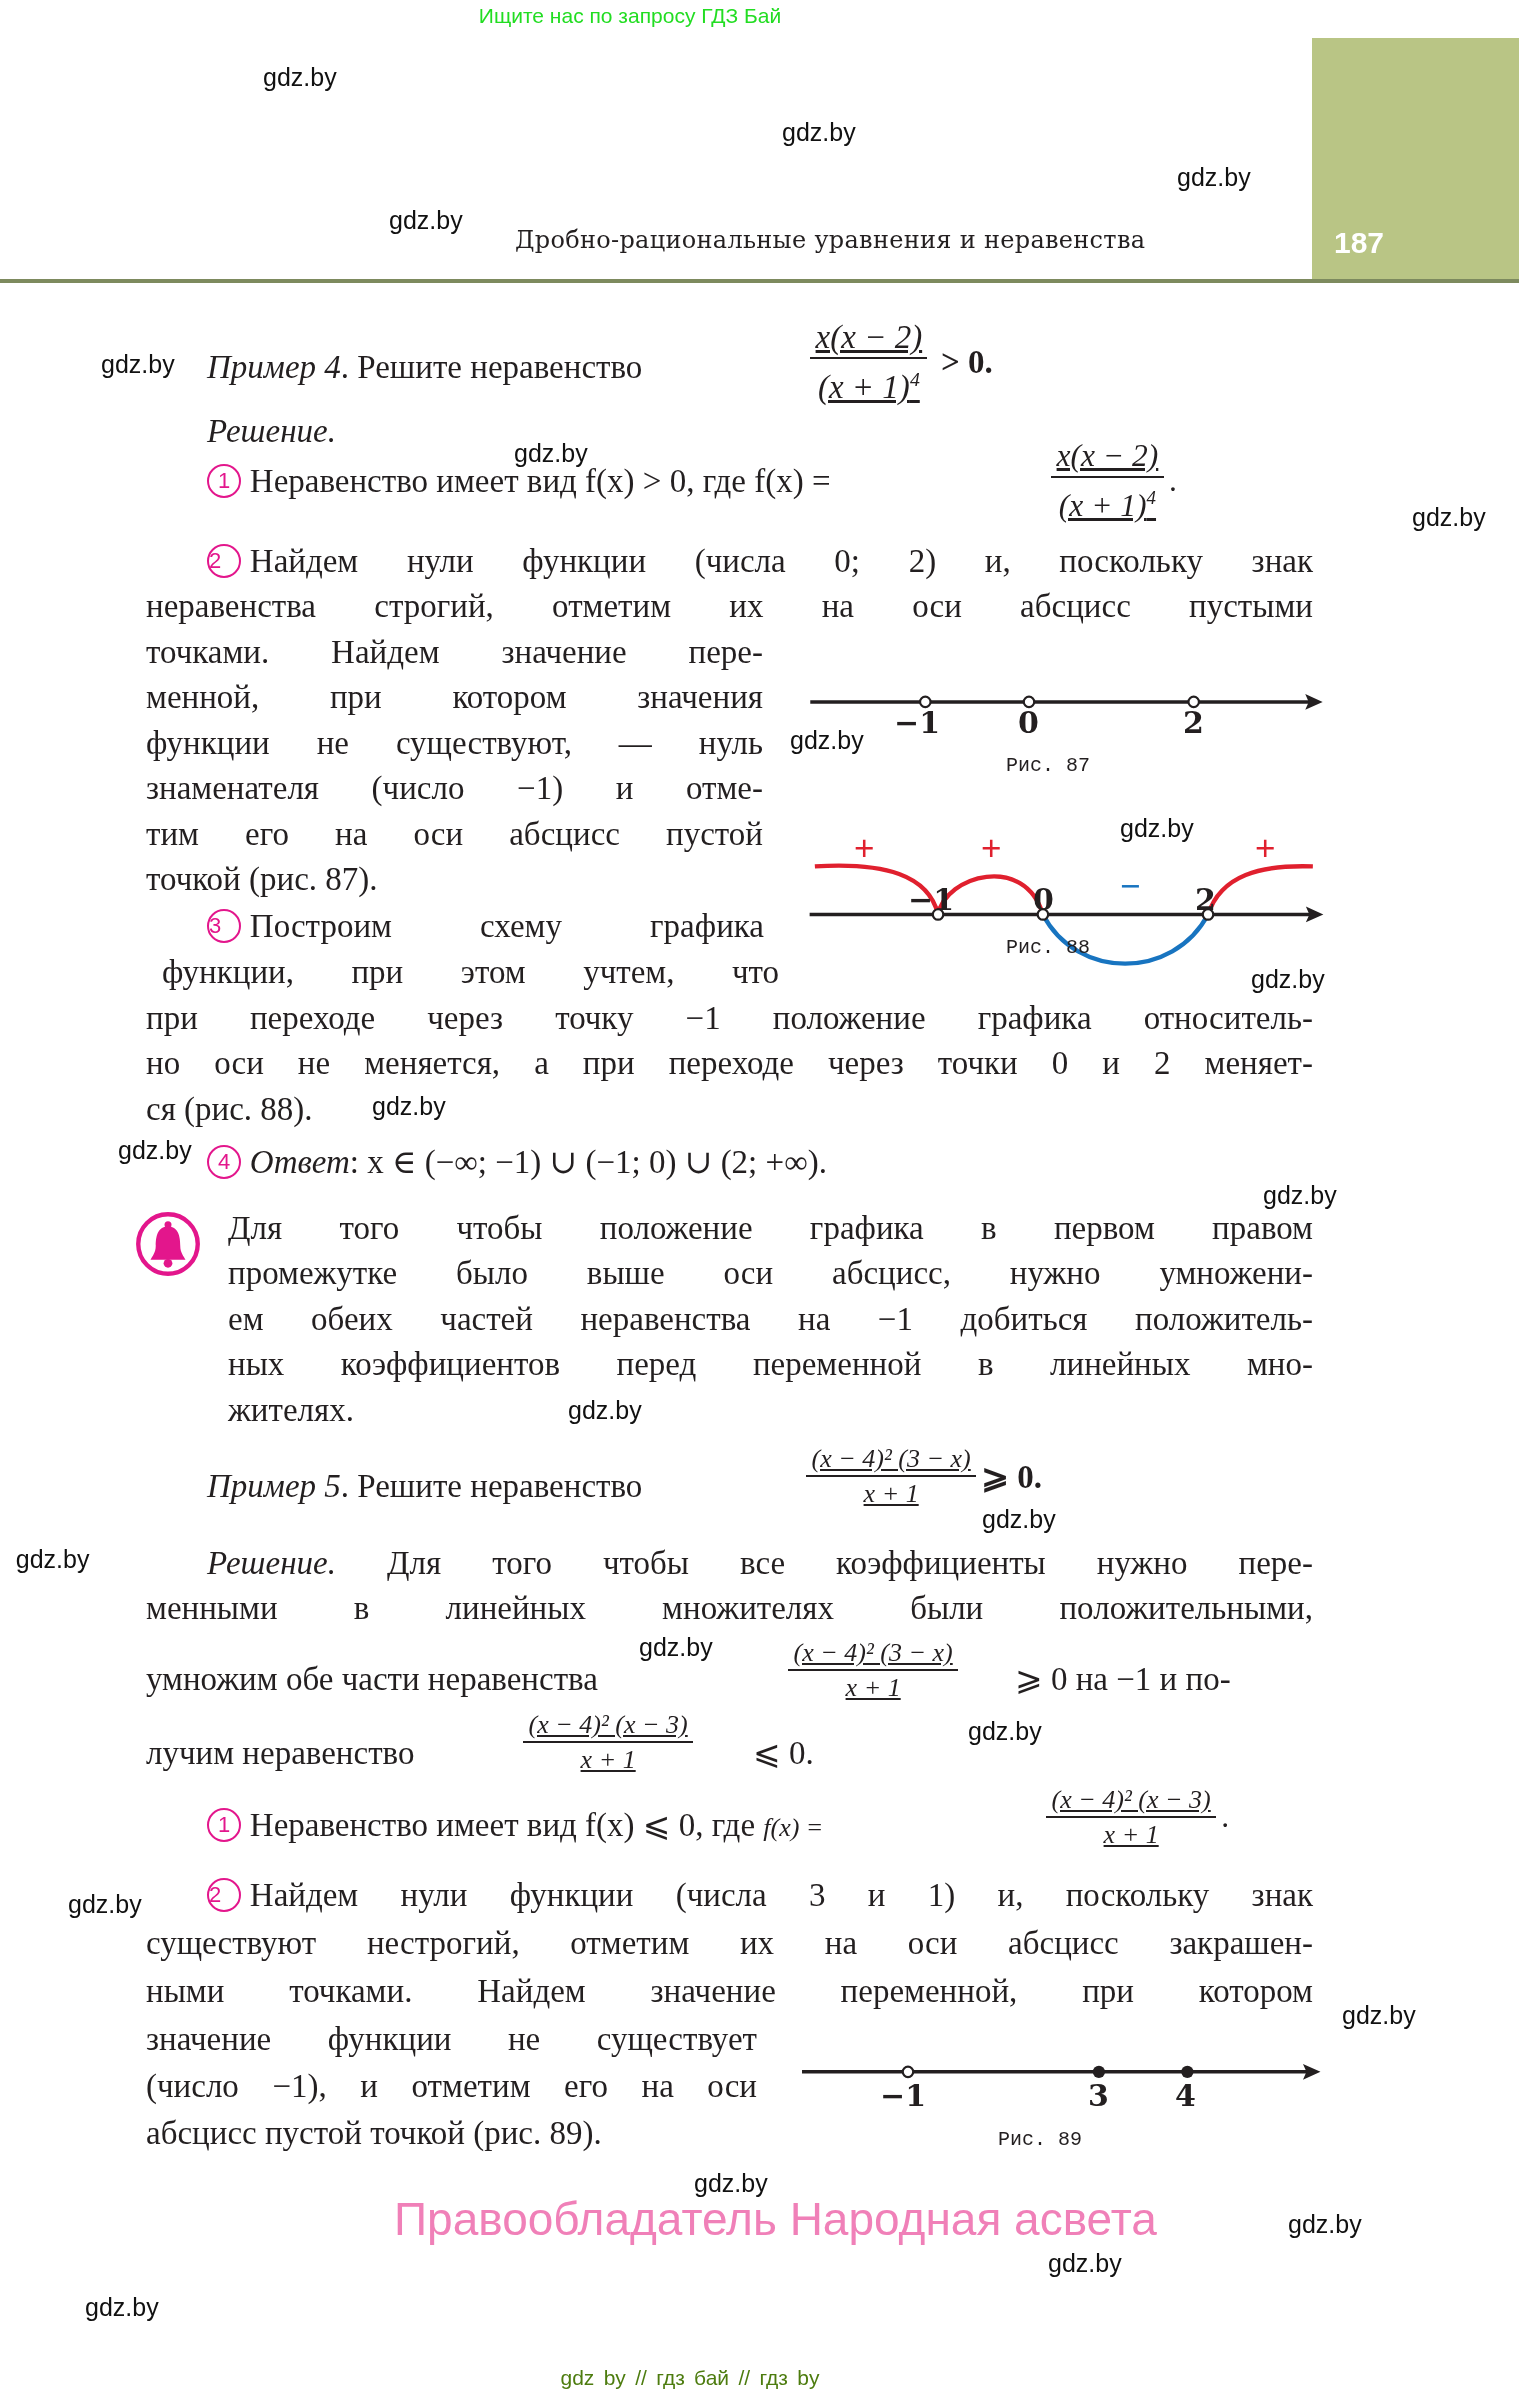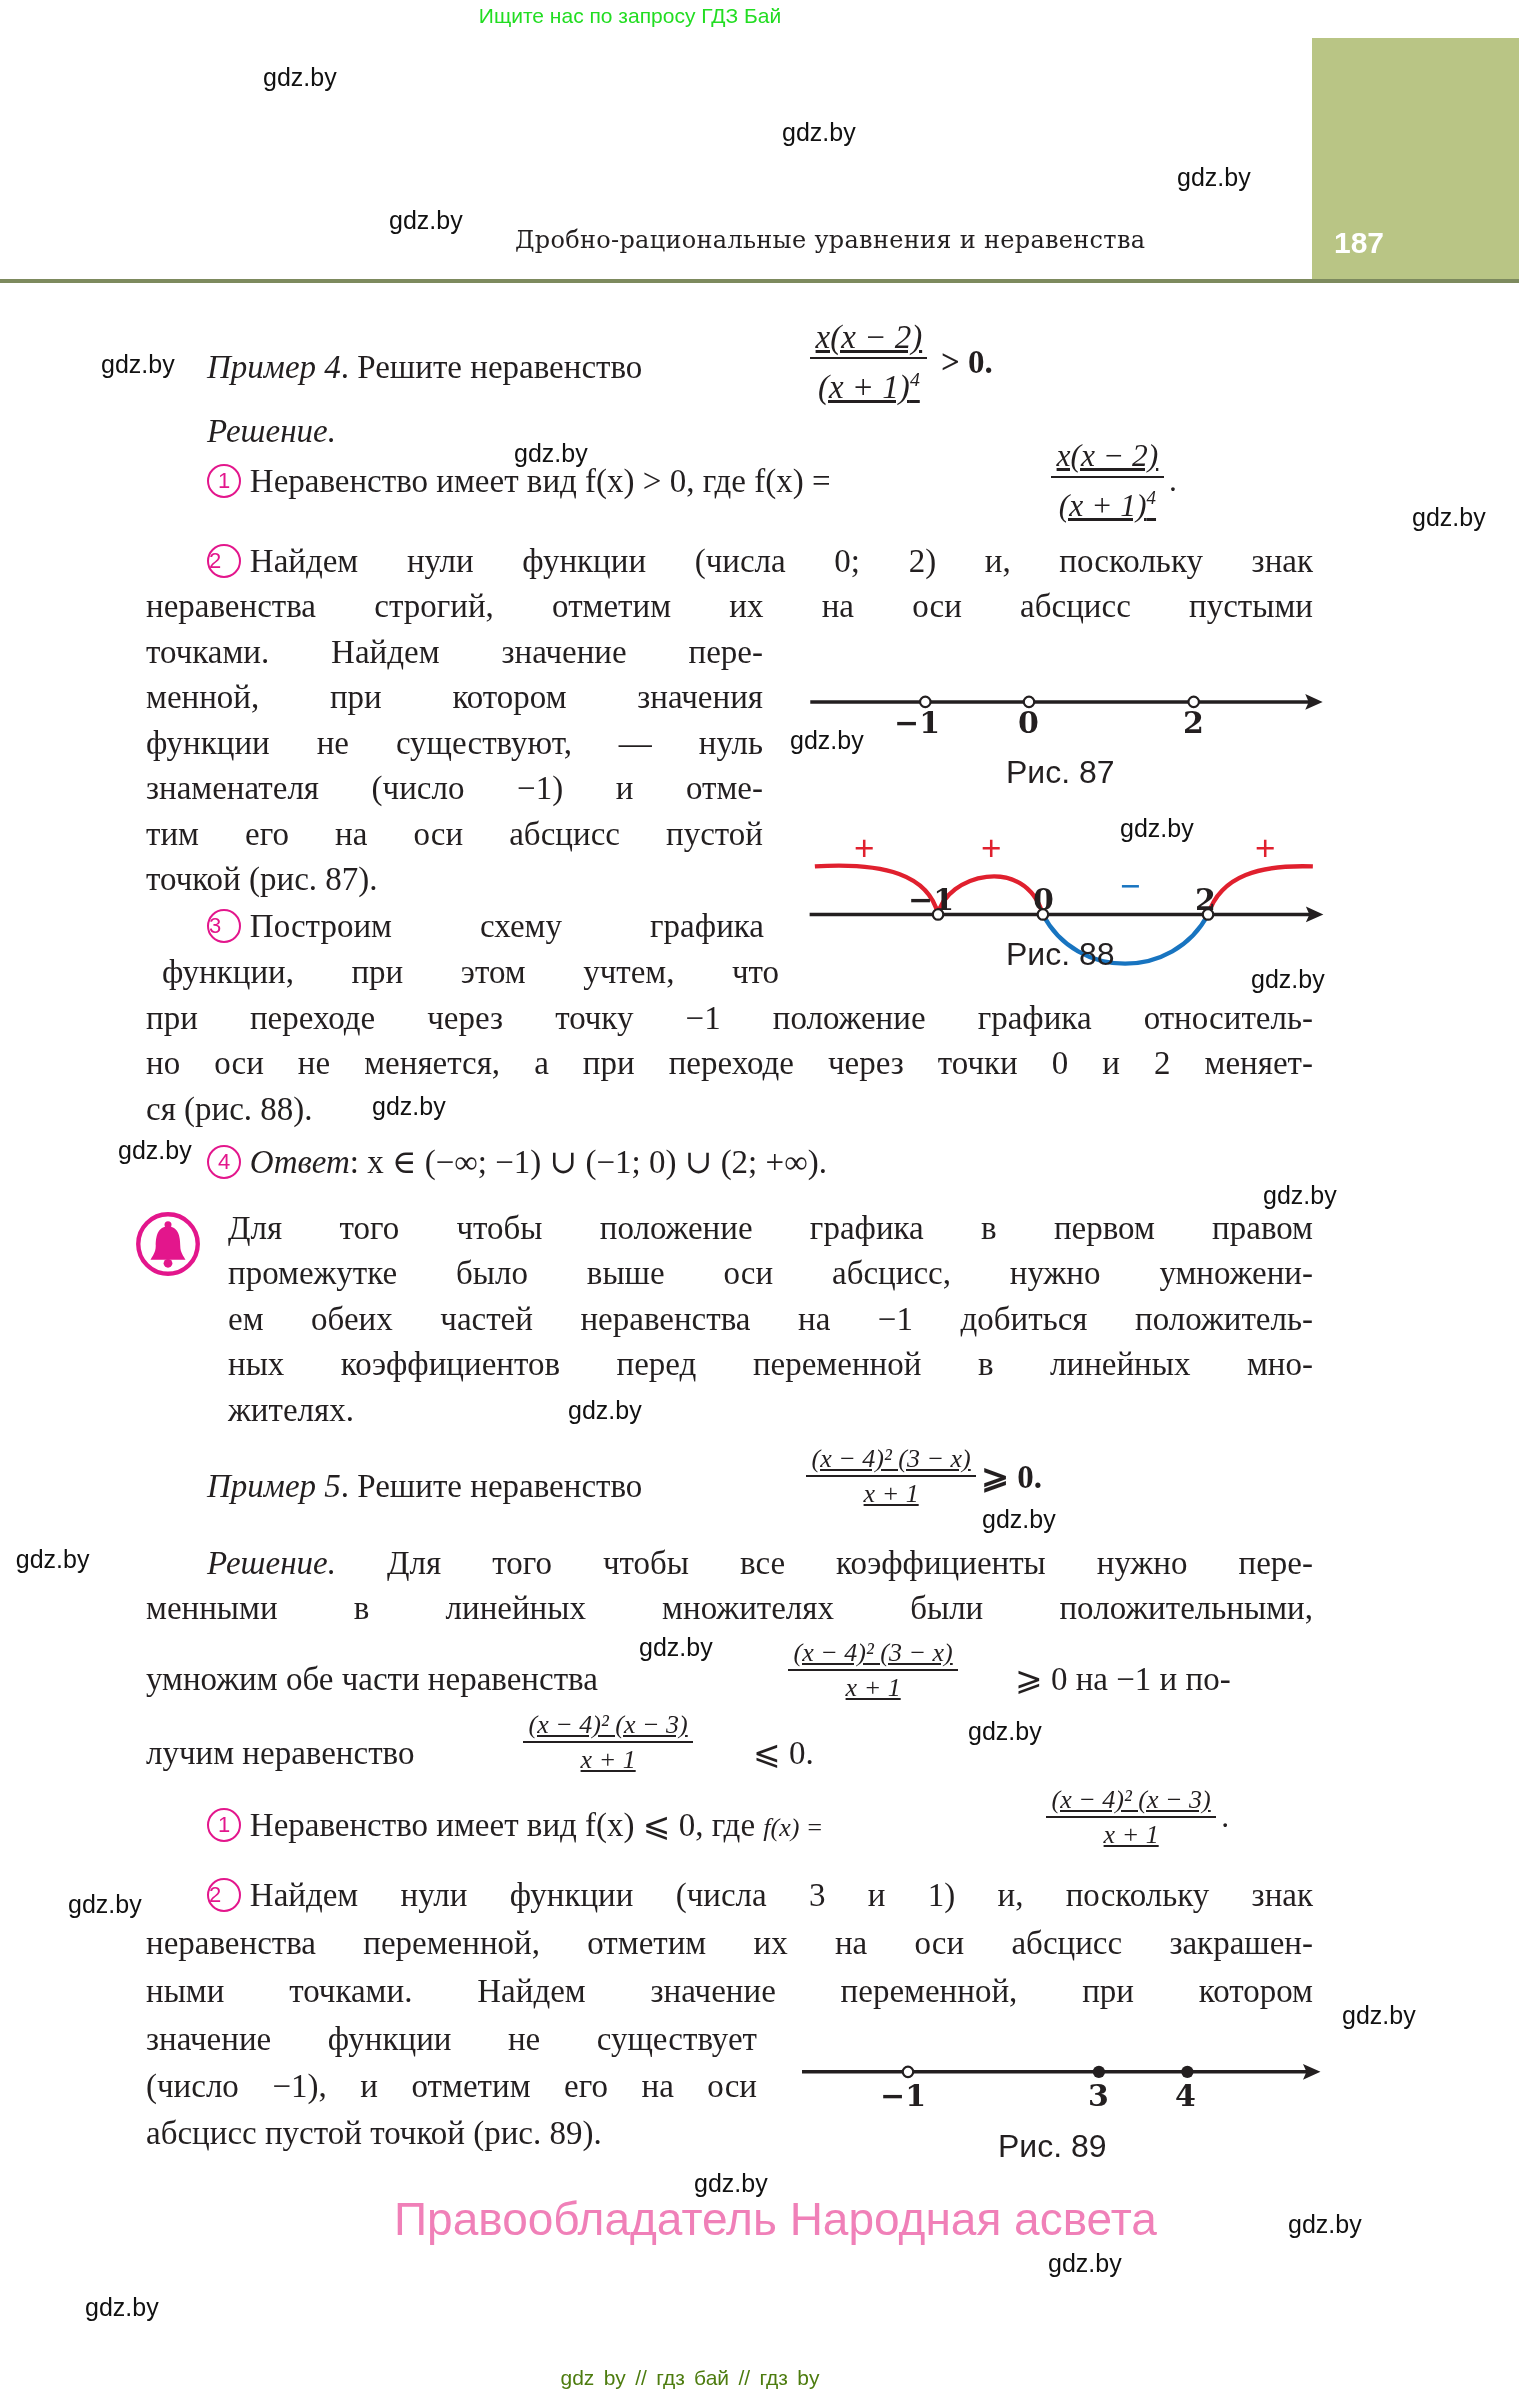--- a/index.html
+++ b/index.html
@@ -16,21 +16,21 @@
   .just { text-align:justify; text-align-last:justify; }
   .it { font-style:italic; }
   .num-badge { display:inline-block; width:30px; height:30px; border:2.6px solid #e3168c; border-radius:50%; color:#e3168c;
                font-family:"Liberation Sans",sans-serif; font-size:22px; line-height:30px; text-align:center; vertical-align:middle; margin-right:8.8px; position:relative; top:-3.5px; }
   .frac { display:inline-block; vertical-align:middle; text-align:center; font-style:italic; margin:0 5.3px;text-decoration:underline; }
   .frac .n { display:block; padding:0 5.3px; border-bottom:2.6px solid #231f20; line-height:40px; }
   .frac .d { display:block; line-height:40px; }
   .frac.small { font-size:26px; }
   .frac.small .n, .frac.small .d { line-height:33px; }
   sup { font-size:60%; }
-  .fig-caption { position:absolute; font-size:32px; font-family:Liberation Sans, sans-serif; }
+  .fig-caption { position:absolute; font-size:20px; font-family:Liberation Mono, monospace; }
   .tick { position:absolute; font-size:30px; font-weight:bold; font-family:"DejaVu Serif",serif; }
   .sign { position:absolute; font-size:35px; font-family:"Liberation Sans",sans-serif; }
   .watermark-pink { position:absolute; left:394px; top:2192px; font-family:"Liberation Sans",sans-serif; font-size:46px; color:#f080b8; white-space:nowrap; }
   .footer-links { position:absolute; top:2366px; left:0; width:1380px; text-align:center; font-family:"Liberation Sans",sans-serif; font-size:21px; color:#4d7c0f; word-spacing:3.5px; }
 </style>
 </head>
 <body>
 
 <div class="top-banner">Ищите нас по запросу ГДЗ Бай</div>
 
@@ -194,21 +194,21 @@
 <div class="abs" style="left:1041px; top:1783px; font-family:'Liberation Serif',serif;">
   <span class="frac small">
     <span class="n">(x − 4)² (x − 3)</span>
     <span class="d">x + 1</span>
   </span><span style="font-size:31.5px; vertical-align:middle;">.</span>
 </div>
 
 <div class="line just" style="left:207px; width:1106px; top:1875px;">
   <span class="num-badge">2</span><span>Найдем нули функции (числа 3 и 1) и, поскольку знак</span>
 </div>
-<div class="line just" style="left:146px; width:1167px; top:1923px;">неравенства переменной, отметим их на оси абсцисс закрашен-</div>
+<div class="line just" style="left:146px; width:1167px; top:1923px;">существуют нестрогий, отметим их на оси абсцисс закрашен-</div>
 <div class="line just" style="left:146px; width:1167px; top:1971px;">ными точками. Найдем значение переменной, при котором</div>
 <div class="line just" style="left:146px; width:611px; top:2019px;">значение функции не существует</div>
 <div class="line just" style="left:146px; width:611px; top:2066px;">(число −1), и отметим его на оси</div>
 <div class="line" style="left:146px; top:2113px;">абсцисс пустой точкой (рис. 89).</div>
 
 <svg class="abs" style="left:788px; top:2048px;" width="543" height="53" viewBox="0 0 620 60">
   <line x1="16" y1="27" x2="596" y2="27" stroke="#231f20" stroke-width="4"></line>
   <polygon points="608,27 588,18 592,27 588,36" fill="#231f20"></polygon>
   <circle cx="137" cy="27" r="6" fill="#fff" stroke="#231f20" stroke-width="2.5"></circle>
   <circle cx="355" cy="27" r="7" fill="#231f20"></circle>

